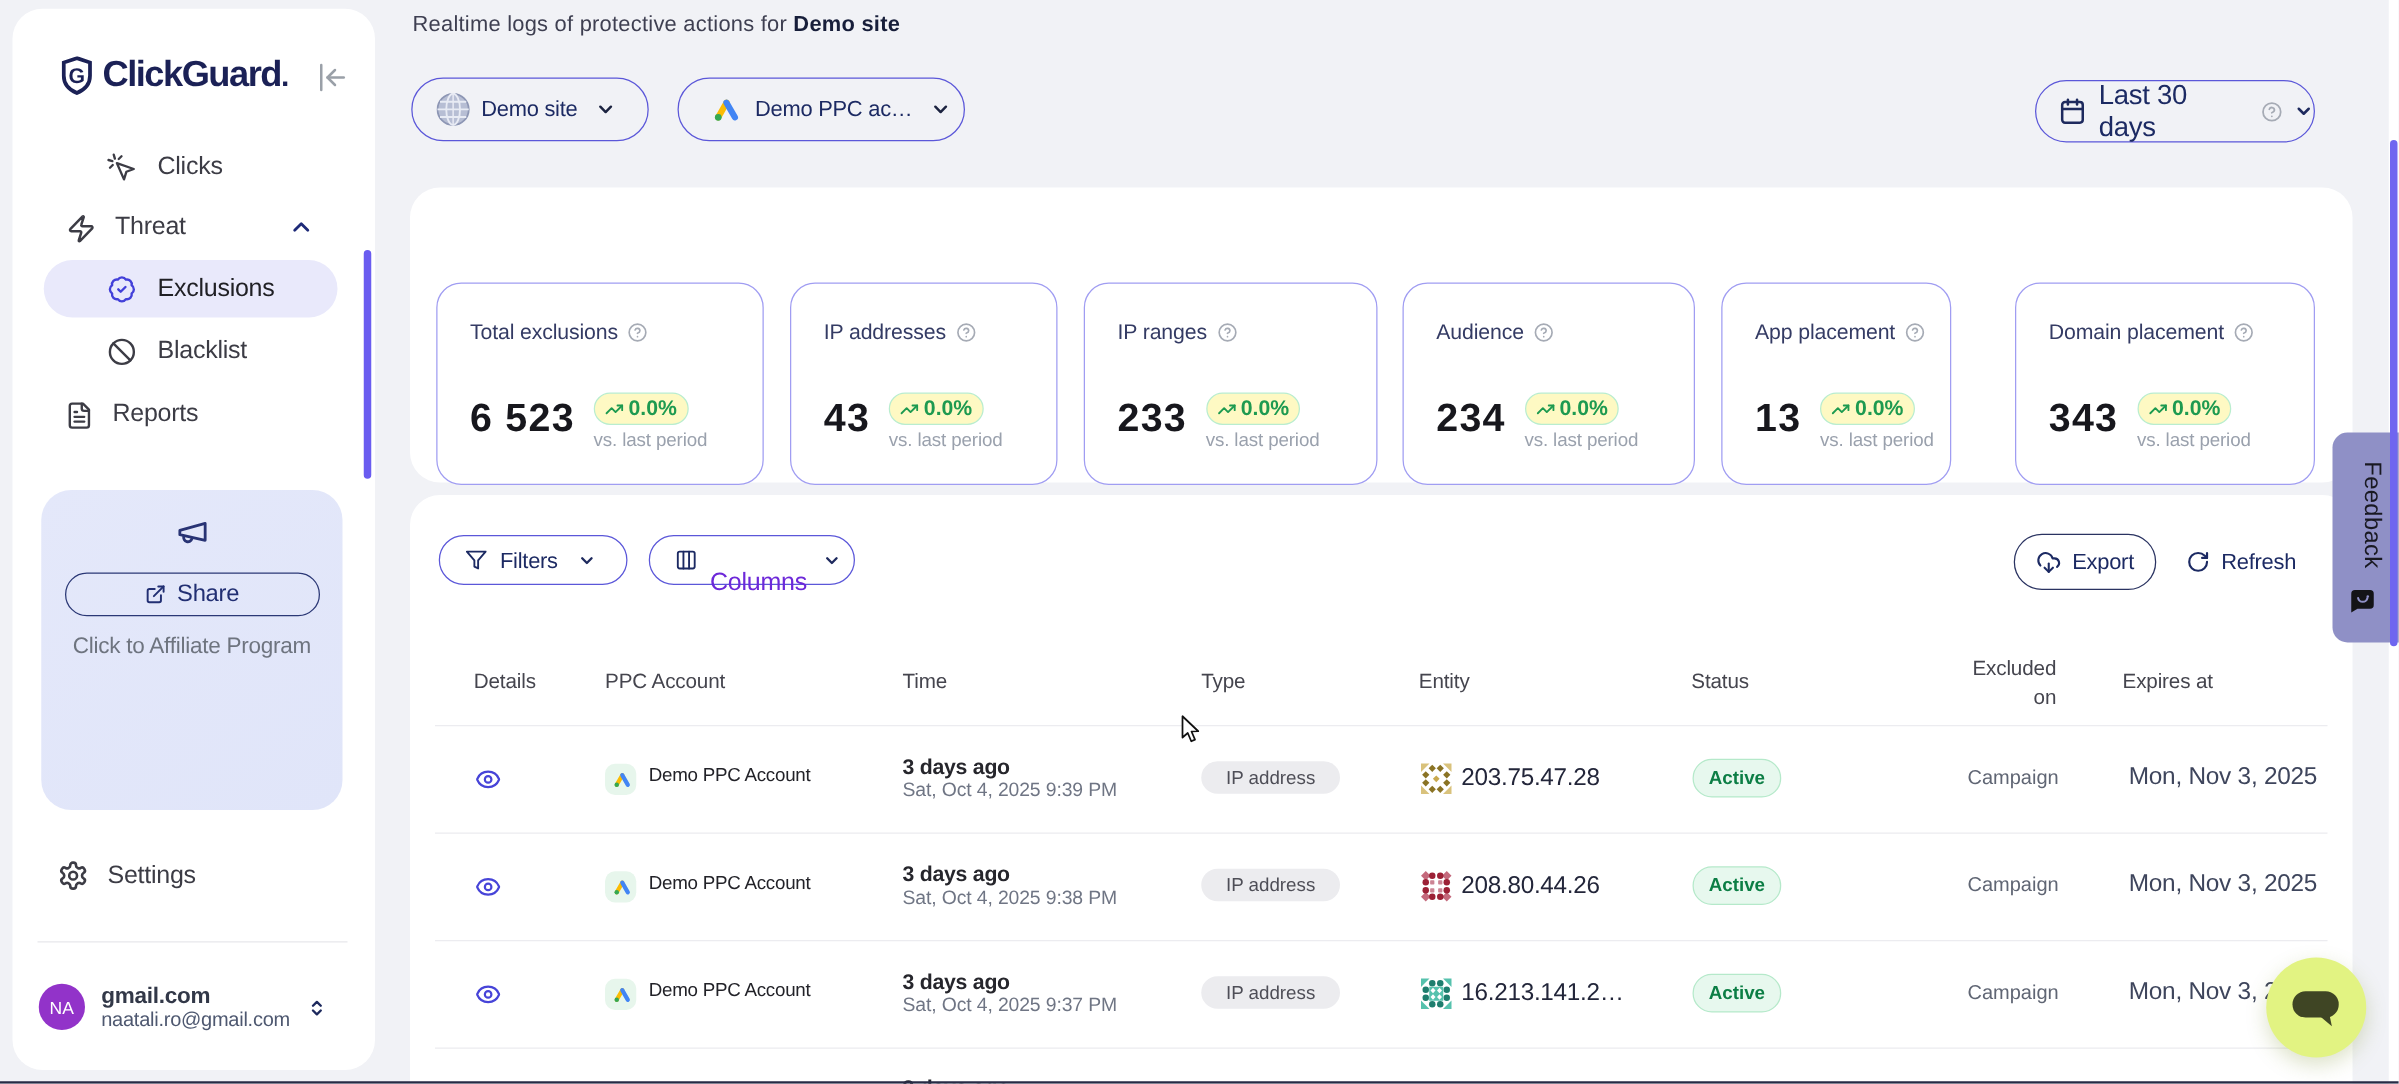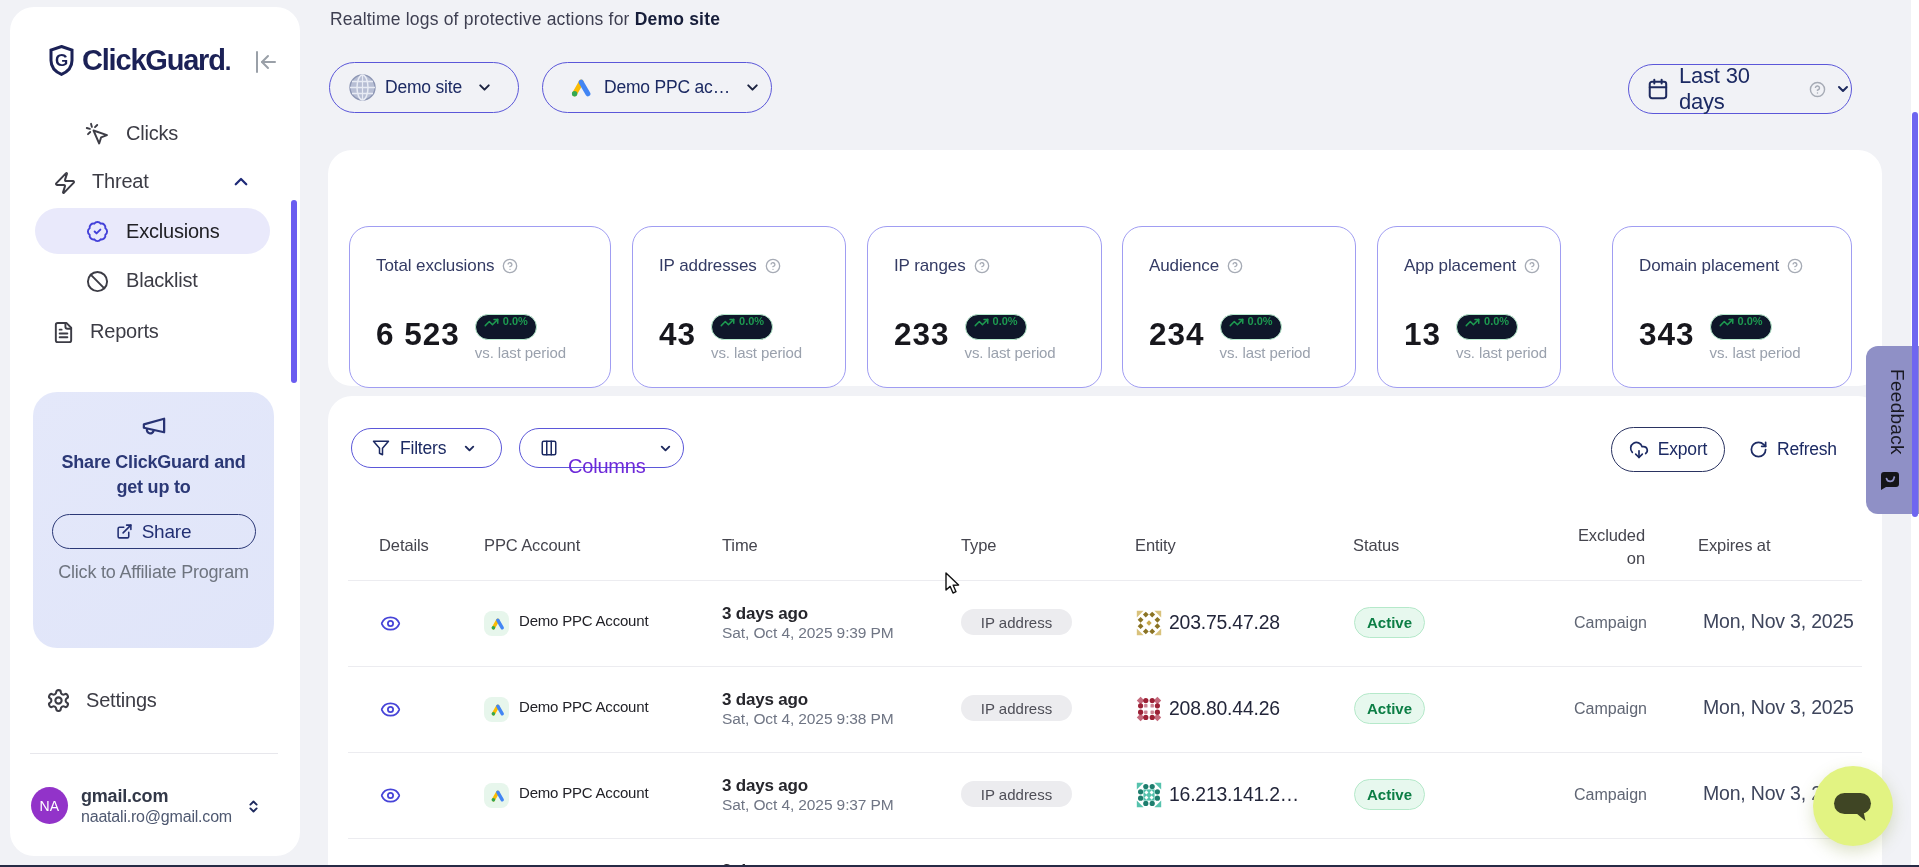--- a/index.html
+++ b/index.html
@@ -10,21 +10,21 @@
 
 #sidebar { left:10px; top:7px; width:290px; height:849px; background:#fff; border-radius:24px; }
 .navtxt { font-size:20px; color:#3c3c45; letter-spacing:-0.2px; }
 #exclpill { left:35px; top:208px; width:235px; height:46px; background:#e9e9fb; border-radius:23px; }
 #promo { left:33px; top:392px; width:241px; height:256px; border-radius:24px; background:linear-gradient(145deg,#e4e8fa 0%,#e0e5f9 100%); text-align:center; }
 .pill { border:1.2px solid #5b57d9; border-radius:26px; display:flex; align-items:center; }
 .statcard { position:absolute; top:184px; height:162px; background:#fff; border:1.2px solid #a09df2; border-radius:20px;margin-top:42px; }
 .stitle { position:absolute; left:26px; top:29px; display:flex; align-items:center; gap:8px; font-size:17px; color:#343b64; letter-spacing:-0.1px; }
 .statrow { position:absolute; left:26px; top:90px; display:flex; align-items:flex-start; gap:15px; }
 .snum { font-size:31.5px; font-weight:700; color:#17171d; line-height:34px; letter-spacing:1px; }
-.gpill { height:26px; padding:0 8px; background:#0f172a; border:1px solid #b9edcf; border-radius:14px; display:inline-flex; align-items:flex-start; gap:4px; font-size:11px; font-weight:600; color:#1d9a50; }
+.gpill { height:26px; padding:0 8px; background:#fef9c3; border:1px solid #b9edcf; border-radius:14px; display:inline-flex; align-items:center; gap:4px; font-size:17px; font-weight:600; color:#1d9a50; }
 .vslast { font-size:15px; color:#9aa1ad; margin-top:4px; letter-spacing:-0.1px;text-align:center; }
 .hdr { position:absolute; font-size:16.5px; color:#45454e; letter-spacing:-0.1px; }
 .rowline { position:absolute; left:348px; width:1514px; height:1px; background:#ececf0; }
 .eyewrap { position:absolute; left:380px; }
 .adsbadge { position:absolute; left:484px; width:25px; height:25px; background:#e7f6ec; border-radius:8px; display:flex; align-items:center; justify-content:center; }
 .acctxt { position:absolute; left:519px; font-size:15px; color:#222228; letter-spacing:-0.2px; }
 .t1 { position:absolute; left:722px; font-size:17px; font-weight:600; color:#26262c; letter-spacing:-0.2px; }
 .t2 { position:absolute; left:722px; font-size:15.5px; color:#6f7584; letter-spacing:-0.1px; }
 .ippill { position:absolute; left:961px; width:111px; height:26px; background:#ececef; border-radius:13px; display:flex; align-items:center; justify-content:center; font-size:15px; color:#4e4e57; }
 .identi { position:absolute; left:1136px; width:26px; height:26px; }
@@ -90,21 +90,20 @@
     <path d="M16 17H8"></path>
     <path d="M10 9H8"></path>
 </svg>
 <div class="abs navtxt" style="left:90px;top:320px;">Reports</div>
 
 <div class="abs" id="promo">
   <svg style="margin-top:20px;" width="28" height="27" viewBox="0 0 24 24" fill="none" stroke="#283374" stroke-width="2" stroke-linecap="round" stroke-linejoin="round">
     <path d="m3 11 18-5v12L3 14v-3z"></path>
       <path d="M11.6 16.8a3 3 0 1 1-5.8-1.6"></path>
   </svg>
-  <div style="margin-top:7px;font-size:18px;font-weight:600;color:#2b3876;line-height:25px;letter-spacing:-0.2px;">Share ClickGuard and<br>get up to</div>
   <div style="margin:14px auto 0;width:204px;height:35px;border:1.5px solid #2b3876;border-radius:18px;display:flex;align-items:center;justify-content:center;gap:9px;">
     <svg width="17" height="17" viewBox="0 0 24 24" fill="none" stroke="#222f73" stroke-width="2.2" stroke-linecap="round" stroke-linejoin="round">
         <path d="M15 3h6v6"></path>
         <path d="M10 14 21 3"></path>
         <path d="M18 13v6a2 2 0 0 1-2 2H5a2 2 0 0 1-2-2V8a2 2 0 0 1 2-2h6"></path>
       </svg>
     <span style="font-size:19px;color:#222f73;letter-spacing:-0.2px;">Share</span>
   </div>
   <div style="margin-top:13px;font-size:18px;color:#6e747f;letter-spacing:-0.2px;">Click to Affiliate Program</div>
 </div>

